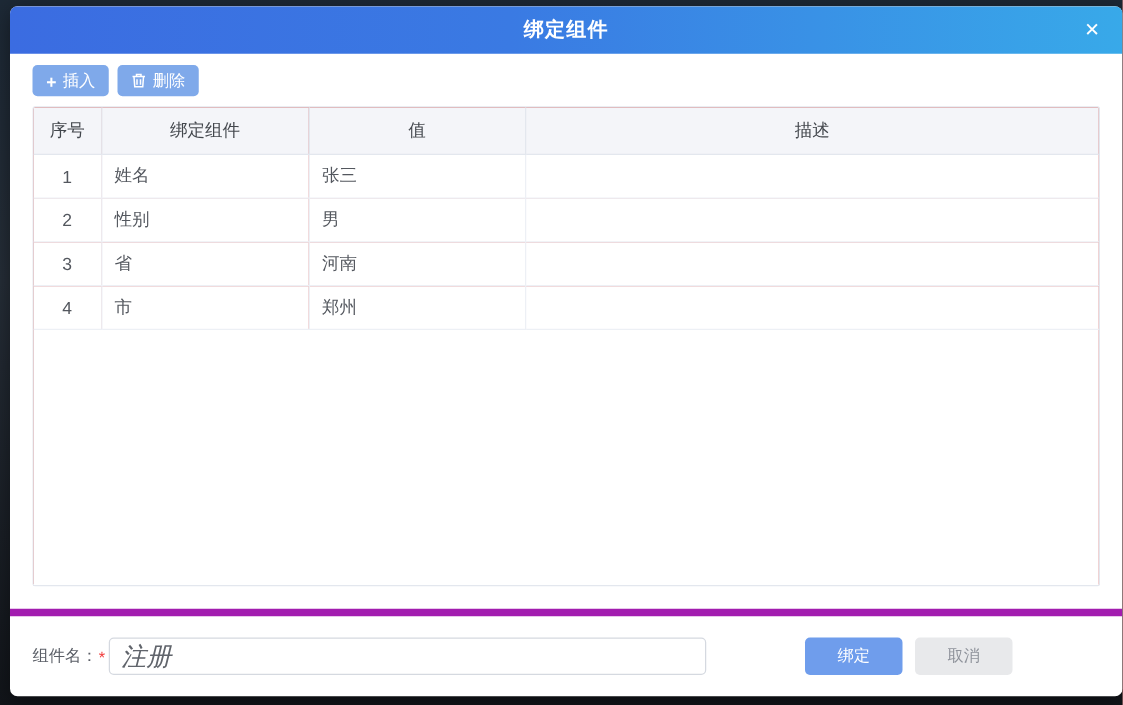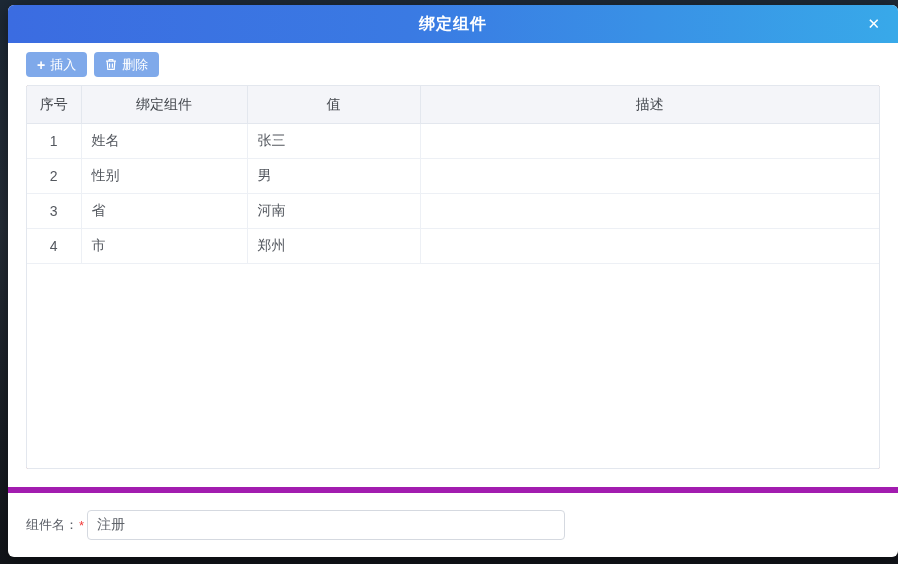--- a/index.html
+++ b/index.html
@@ -55,21 +55,21 @@
   td.cell-index{text-align:center;padding:0;}
   .table-empty{flex:1 1 auto;background:#fff;}
   .dialog-footer{
     flex:0 0 64px;margin-top:18px;border-top:6px solid #a21caf;
     display:flex;align-items:center;padding:0 18px;
   }
   .field-label{font-size:13px;color:#5a5e66;white-space:nowrap;}
   .required{color:#f13a3a;font-size:13px;margin:0 3px 0 1px;}
   .name-input{
     width:458px;height:28px;border:1px solid #d5d9e0;border-radius:4px;
-    font-size:14px;color:#60646b;padding:0 9px;outline:none;font-family:inherit;background:#fff;
+    font-size:20px;color:#60646b;padding:0 9px;outline:none;font-family:inherit;background:#fff;font-style:italic;
   }
   .footer-actions{margin-left:auto;margin-right:70px;display:flex;gap:10px;}
   .btn{
     height:30px;border:none;border-radius:4px;font-size:13px;cursor:pointer;
     font-family:inherit;padding:0;
   }
   .btn-primary{width:78px;background:#6f9dec;color:#ffffff;}
   .btn-plain{width:78px;background:#e8e9eb;color:#8f939b;}
 </style>
 </head>
@@ -143,15 +143,19 @@
           </tr>
         </tbody>
     </table>
     <div class="table-empty"></div>
   </div>
 
   <div class="dialog-footer">
     <span class="field-label">组件名：</span>
     <span class="required">*</span>
     <input class="name-input" type="text" value="注册" style="">
+    <div class="footer-actions">
+      <button class="btn btn-primary">绑定</button>
+      <button class="btn btn-plain">取消</button>
+    </div>
   </div>
 
 </div>
 
 </body></html>

